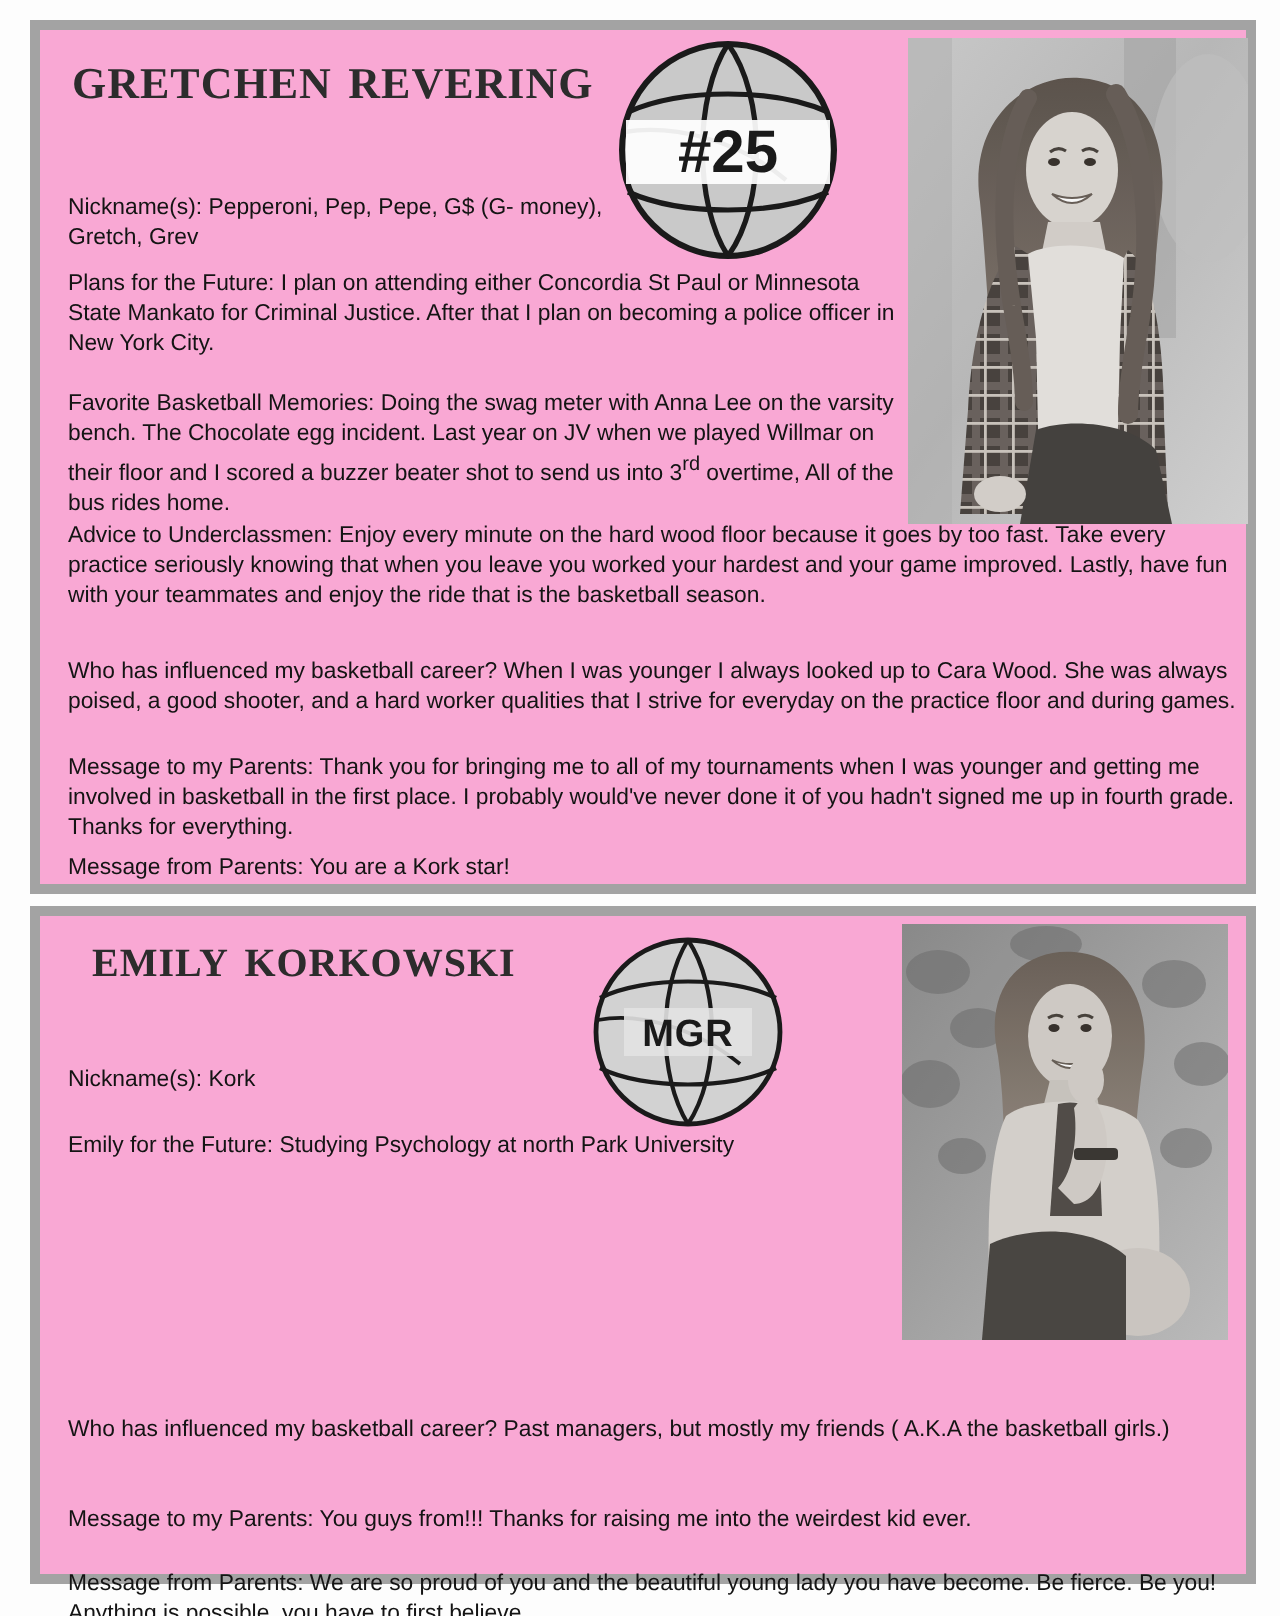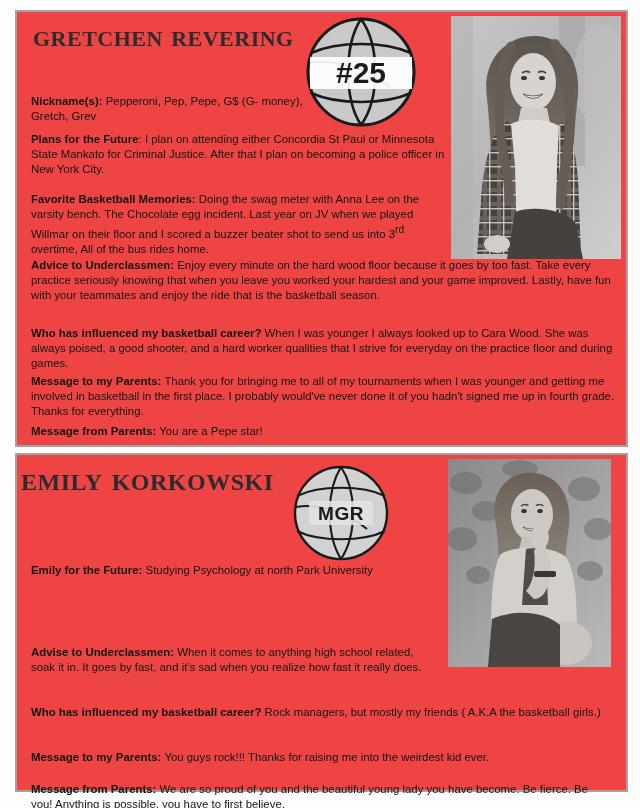--- a/index.html
+++ b/index.html
@@ -16,22 +16,22 @@
     overflow: hidden;
   }
   .page {
     position: absolute;
     inset: 0;
     background: #fdfdfd;
   }
   
   .panel {
     position: absolute;
-    border: 2px solid #a3a3a3;
-    background: #ef4444;
+    border: 5px solid #a3a3a3;
+    background: #f9a8d4;
     box-sizing: border-box;
   }
   #panel-gretchen {
     left: 15px;
     top: 10px;
     width: 613px;
     height: 437px;
   }
   #panel-emily {
     left: 15px;
@@ -54,23 +54,23 @@
     white-space: nowrap;
     font-variant: small-caps;
     text-transform: lowercase;
   }
   #heading-gretchen {
     left: 16px;
     top: 6px;
     font-size: 31px;
   }
   #heading-emily {
-    left: 4px;
+    left: 26px;
     top: 5px;
-    font-size: 34px;
+    font-size: 29px;
   }
   
   .ball {
     position: absolute;
   }
   #ball-gretchen {
     left: 287px;
     top: 3px;
     width: 114px;
     height: 114px;
@@ -103,21 +103,21 @@
   .photo svg { display: block; width: 100%; height: 100%; }
   
   .entry {
     position: absolute;
     font-size: 11.4px;
     line-height: 15.2px;
     color: #141414;
     text-align: left;
   }
   .entry .lbl {
-    font-weight: bold;
+    font-weight: normal;
   }
   .entry sup {
     font-size: 10px;
     vertical-align: super;
   }
   
   #panel-gretchen .entry { left: 14px; }
   .w-narrow { width: 290px; }
   .w-mid    { width: 420px; }
   .w-wide   { width: 585px; }
@@ -218,21 +218,21 @@
 
       <div class="entry w-wide" style="top:314px;">
         <span class="lbl">Who has influenced my basketball career?</span><span> When I was younger I always looked up to Cara Wood. She was always poised, a good shooter, and a hard worker qualities that I strive for everyday on the practice floor and during games.</span>
       </div>
 
       <div class="entry w-wide" style="top:362px;">
         <span class="lbl">Message to my Parents:</span><span> Thank you for bringing me to all of my tournaments when I was younger and getting me involved in basketball in the first place. I probably would've never done it of you hadn't signed me up in fourth grade. Thanks for everything.</span>
       </div>
 
       <div class="entry w-wide" style="top:412px;">
-        <span class="lbl">Message from Parents:</span><span> You are a Pepe star!</span>
+        <span class="lbl">Message from Parents:</span><span> You are a Kork star!</span>
       </div>
 
     </div>
   </div>
 
   <div class="panel" id="panel-emily">
     <div class="panel-inner">
 
       <div class="name-heading" id="heading-emily">Emily Korkowski</div>
 
@@ -295,36 +295,36 @@
           <rect x="86" y="112" width="22" height="6" rx="2" fill="#3d3a36"></rect>
 
           <ellipse cx="118" cy="184" rx="26" ry="22" fill="#d3cec8"></ellipse>
           <ellipse cx="72" cy="196" rx="28" ry="20" fill="#d3cec8"></ellipse>
 
           <path d="M44 160 C 66 150 96 152 112 166 L 112 208 L 40 208 Z" fill="#4d4945"></path>
           <rect x="0" y="0" width="163" height="208" fill="#000" opacity="0.04"></rect>
         </svg>
       </div>
 
+      <div class="entry we-narrow" style="top:75px;">
+        <span class="lbl">Nickname(s):</span><span> Kork</span>
+      </div>
 
       <div class="entry we-narrow" style="top:108px;">
         <span class="lbl">Emily for the Future:</span><span> Studying Psychology at north Park University</span>
       </div>
 
 
-      <div class="entry we-narrow" style="top:190px;">
-        <span class="lbl">Advise to Underclassmen:</span><span> When it comes to anything high school related, soak it in. It goes by fast, and it’s sad when you realize how fast it really does.</span>
-      </div>
 
       <div class="entry we-wide" style="top:250px;">
-        <span class="lbl">Who has influenced my basketball career?</span><span> Rock managers, but mostly my friends ( A.K.A the basketball girls.)</span>
+        <span class="lbl">Who has influenced my basketball career?</span><span> Past managers, but mostly my friends ( A.K.A the basketball girls.)</span>
       </div>
 
       <div class="entry we-wide" style="top:295px;">
-        <span class="lbl">Message to my Parents:</span><span> You guys rock!!! Thanks for raising me into the weirdest kid ever.</span>
+        <span class="lbl">Message to my Parents:</span><span> You guys from!!! Thanks for raising me into the weirdest kid ever.</span>
       </div>
 
       <div class="entry we-wide" style="top:327px;">
         <span class="lbl">Message from Parents:</span><span> We are so proud of you and the beautiful young lady you have become. Be fierce. Be you! Anything is possible, you have to first believe.</span>
       </div>
 
     </div>
   </div>
 
 </div>

